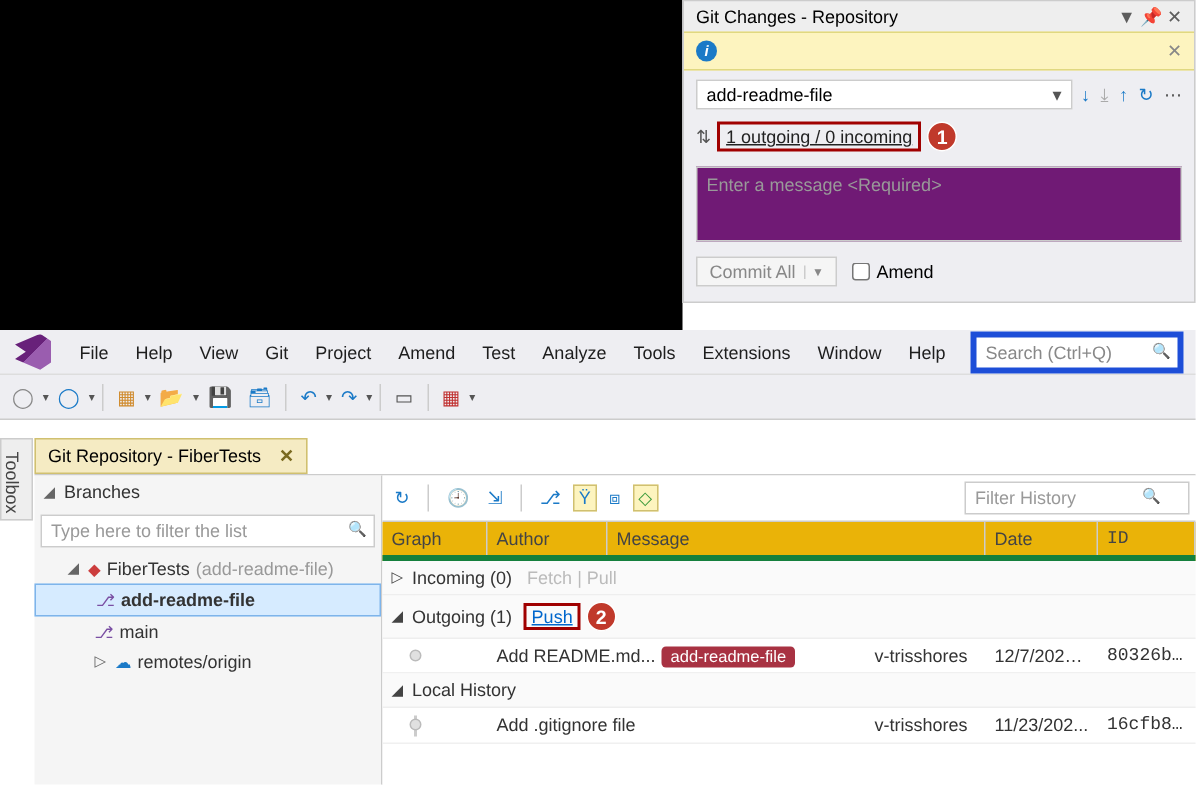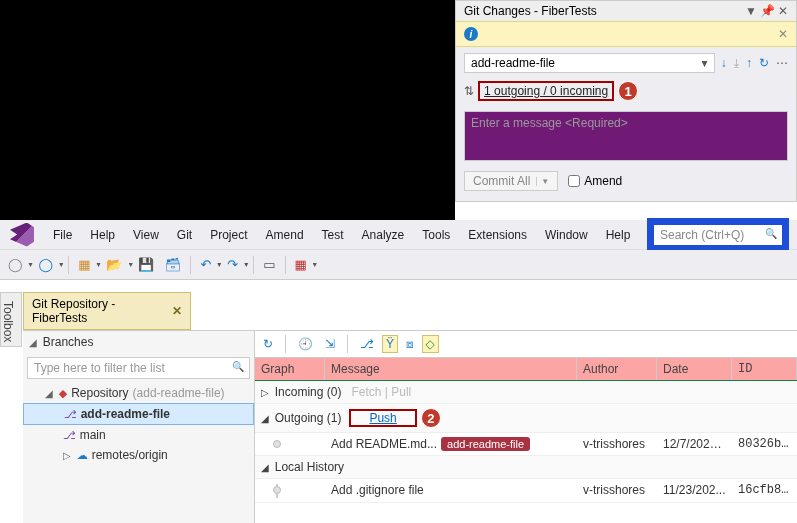--- a/index.html
+++ b/index.html
@@ -27,35 +27,35 @@
   .gc-msg { margin: 4px 8px; background: #701a75; border: 1px solid #ccc; height: 50px; padding: 4px 6px; color: #999; }
   .gc-commit-row { padding: 6px 8px 10px 8px; display: flex; gap: 10px; }
   .gc-commit-btn { border: 1px solid #ccc; background: #f5f5f5; padding: 2px 8px; color: #888; display: flex; align-items: center; gap: 6px; }
   .gc-amend { display: flex; align-items: center; gap: 4px; }
   .gc-amend input { width: 12px; height: 12px; }
   
   
   .menubar { position: absolute; top: 220px; left: 0; right: 0; height: 30px; display: flex; align-items: center; padding-left: 10px; gap: 0; border-bottom: 1px solid #ddd; background: #eeeef2; }
   .vs-logo { width: 24px; height: 24px; background: linear-gradient(135deg, #68217a 50%, #9a5daf 50%); margin-right: 10px; clip-path: polygon(70% 0, 100% 20%, 100% 80%, 70% 100%, 0 70%, 30% 50%, 0 30%); }
   .menu-item { padding: 4px 9px; color: #1e1e1e; cursor: pointer; }
-  .search-box { margin-left: auto; margin-right: 8px; border: 7px solid #1d4ed8; background: #fff; padding: 3px 20px 3px 6px; color: #888; width: 142px; position: relative; }
+  .search-box { margin-left: auto; margin-right: 8px; border: 4px solid #1d4ed8; background: #fff; padding: 3px 20px 3px 6px; color: #888; width: 142px; position: relative; }
   .search-box::after { content: "🔍"; position: absolute; right: 4px; top: 3px; font-size: 10px; color: #888; }
   
   
   .toolbar { position: absolute; top: 250px; left: 0; right: 0; height: 30px; background: #eeeef2; display: flex; align-items: center; padding-left: 4px; gap: 2px; border-bottom: 1px solid #ccc; }
   .tb-btn { padding: 3px 4px; color: #1b7ac7; font-size: 13px; display: flex; align-items: center; gap: 2px; cursor: pointer; }
   .tb-sep { width: 1px; height: 18px; background: #ccc; margin: 0 3px; }
   .tb-dd { font-size: 8px; color: #555; }
   
   
   .toolbox-tab { position: absolute; left: 0; top: 292px; width: 22px; height: 55px; background: #eee; border: 1px solid #ccc; writing-mode: vertical-lr; text-align: center; padding-top: 4px; color: #444; }
   
   
   .repo-area { position: absolute; top: 292px; left: 23px; right: 0; bottom: 0; background: #fff; display: flex; flex-direction: column; }
-  .repo-tab { background: #f5ebc3; border: 1px solid #d0c070; padding: 4px 8px; display: inline-flex; align-items: center; gap: 6px; width: 168px; }
+  .repo-tab { background: #f5ebc3; border: 1px solid #d0c070; padding: 4px 8px; display: inline-flex; align-items: center; gap: 6px; width: 182px; }
   .repo-tab-close { margin-left: auto; cursor: pointer; font-weight: bold; color: #7a6a20; }
   .repo-body { flex: 1; display: flex; border-top: 1px solid #ccc; }
   
   .repo-left { width: 232px; border-right: 1px solid #ccc; background: #f5f5f5; display: flex; flex-direction: column; }
   .branches-hdr { padding: 4px 6px; display: flex; align-items: center; gap: 4px; color: #333; }
   .filter-box { margin: 4px; border: 1px solid #ccc; background: #fff; padding: 3px 6px; color: #999; position: relative; }
   .filter-box::after { content: "🔍"; position: absolute; right: 4px; top: 3px; font-size: 10px; color: #888; }
   .tree-item { padding: 3px 6px 3px 22px; display: flex; align-items: center; gap: 4px; cursor: pointer; color: #333; }
   .tree-item.indent2 { padding-left: 40px; }
   .tree-item.selected { background: #d6ebff; border: 1px solid #7eb4ea; }
@@ -67,47 +67,47 @@
   .muted { color: #999; }
   
   .repo-right { flex: 1; display: flex; flex-direction: column; background: #fff; }
   .repo-toolbar { display: flex; align-items: center; gap: 4px; padding: 4px; border-bottom: 1px solid #ccc; }
   .rt-btn { padding: 2px 4px; cursor: pointer; color: #1b7ac7; position: relative; }
   .rt-filter { margin-left: auto; border: 1px solid #ccc; padding: 3px 20px 3px 6px; color: #999; width: 150px; position: relative; background: #fff; }
   .rt-filter::after { content: "🔍"; position: absolute; right: 18px; top: 3px; font-size: 10px; color: #888; }
   .rt-sep { width: 1px; height: 18px; background: #ccc; margin: 0 4px; }
   .rt-highlight { background: #fdf4bf; border: 1px solid #d0c070; padding: 1px 3px; }
   
-  .grid-header { display: flex; background: #fca5a5; border-bottom: 1px solid #15803d; align-items: flex-end; }
+  .grid-header { display: flex; background: #eab308; border-bottom: 4px solid #15803d; align-items: flex-end; }
   .gh-cell { padding: 4px 6px; border-right: 1px solid #ccc; color: #444; }
   .col-graph { width: 70px; }
   .col-msg { flex: 1; min-width: 150px; }
   .col-author { width: 80px; }
   .col-date { width: 75px; }
   .col-id { width: 65px; font-family: Liberation Mono, monospace; }
   
   .grid-sec { padding: 4px 6px; background: #fafafa; border-bottom: 1px solid #eee; display: flex; align-items: center; gap: 4px; color: #333; }
   .grid-sec .expand { color: #444; }
   .fetch-pull { color: #bbb; margin-left: 6px; }
-  .push-link { color: #0066cc; text-decoration: underline; cursor: pointer; border: 2px solid #a00000; padding: 0 18px; margin-left: 4px; }
+  .push-link { color: #0066cc; text-decoration: underline; cursor: pointer; border: 2px solid #a00000; padding: 0 3px; margin-left: 4px; }
   
   .grid-row { display: flex; align-items: center; border-bottom: 1px solid #f0f0f0; }
   .gr-cell { padding: 4px 6px; color: #333; overflow: hidden; white-space: nowrap; text-overflow: ellipsis; }
   .graph-dot { width: 8px; height: 8px; border-radius: 50%; background: #e0e0e0; border: 1px solid #bbb; display: inline-block; margin-left: 12px; }
   .graph-line { display: inline-block; width: 2px; height: 14px; background: #ccc; margin-left: 15px; vertical-align: middle; }
   .badge { background: #a83242; color: #fff; padding: 1px 6px; border-radius: 3px; font-size: 11px; margin-left: 4px; }
 </style>
 </head>
 <body>
 
 <div class="black-area"></div>
 
 <div class="git-changes">
   <div class="gc-title">
-    <span class="gc-title-text">Git Changes - FiberTests</span>
+    <span class="gc-title-text">Git Changes - Repository</span>
     <span class="gc-title-icons">
       <span>▼</span>
       <span>📌</span>
       <span>✕</span>
     </span>
   </div>
   <div class="gc-info">
     <span class="gc-info-icon">i</span>
     <span class="gc-info-close">✕</span>
   </div>
@@ -196,21 +196,21 @@
 
     <div class="repo-left">
       <div class="branches-hdr">
         <span class="expand">◢</span>
         <span>Branches</span>
       </div>
       <div class="filter-box">Type here to filter the list</div>
       <div class="tree-item">
         <span class="expand">◢</span>
         <span class="diamond">◆</span>
-        <span>Repository</span>
+        <span>FiberTests</span>
         <span class="muted">(add-readme-file)</span>
       </div>
       <div class="tree-item indent2 selected">
         <span class="branch-ico">⎇</span>
         <span class="bold">add-readme-file</span>
       </div>
       <div class="tree-item indent2">
         <span class="branch-ico">⎇</span>
         <span>main</span>
       </div>
@@ -225,25 +225,26 @@
       <div class="repo-toolbar">
         <span class="rt-btn">↻</span>
         <span class="rt-sep"></span>
         <span class="rt-btn">🕘</span>
         <span class="rt-btn">⇲</span>
         <span class="rt-sep"></span>
         <span class="rt-btn">⎇</span>
         <span class="rt-btn rt-highlight">Ÿ</span>
         <span class="rt-btn" style="color:#1b7ac7">⧈</span>
         <span class="rt-btn rt-highlight" style="color:#3a9a3a">◇</span>
+        <div class="rt-filter">Filter History</div>
       </div>
       <div class="grid-header">
         <div class="gh-cell col-graph">Graph</div>
+        <div class="gh-cell col-author">Author</div>
         <div class="gh-cell col-msg">Message</div>
-        <div class="gh-cell col-author">Author</div>
         <div class="gh-cell col-date">Date</div>
         <div class="gh-cell col-id">ID</div>
       </div>
 
       <div class="grid-sec">
         <span class="expand">▷</span>
         <span>Incoming (0)</span>
         <span class="fetch-pull"><span>Fetch</span> | <span>Pull</span></span>
       </div>
 

